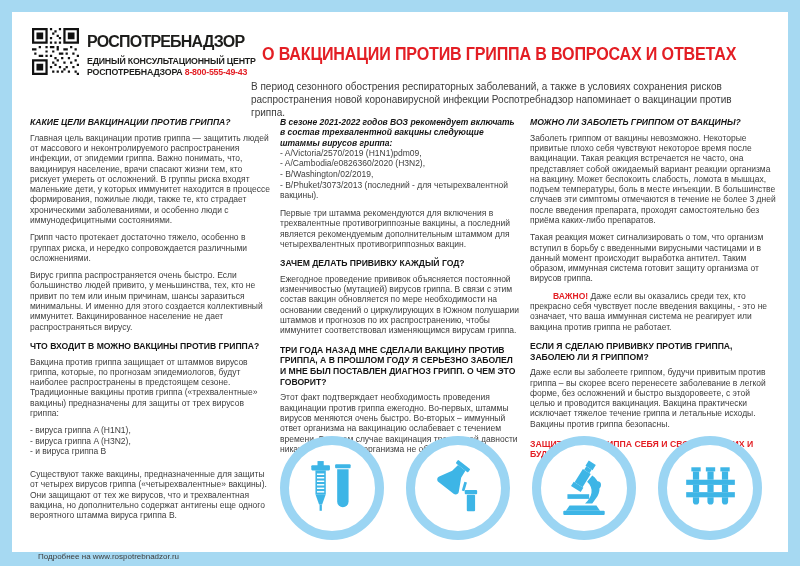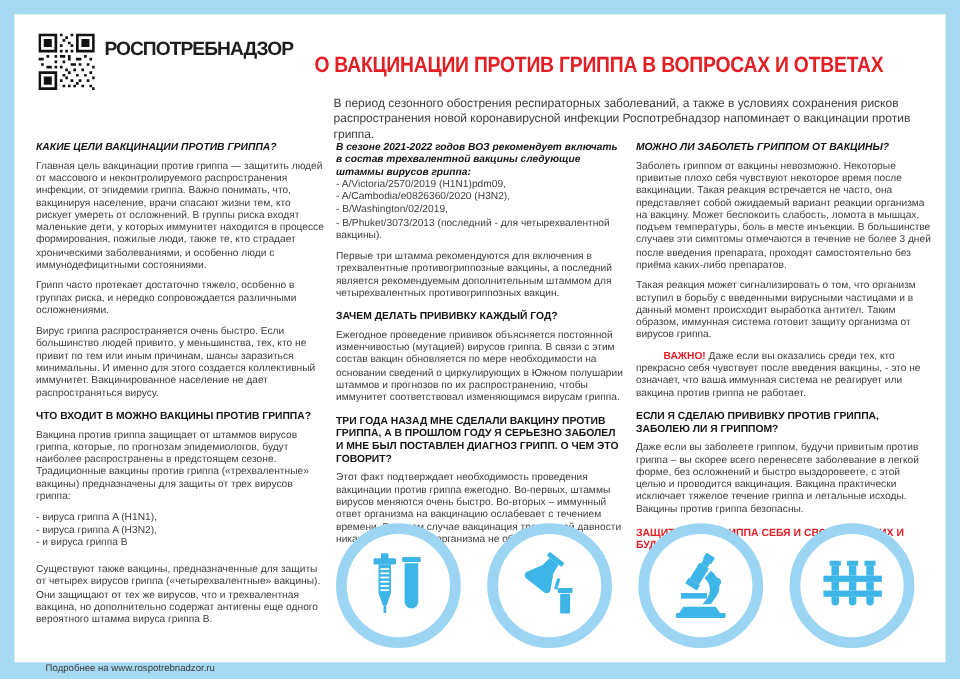--- a/index.html
+++ b/index.html
@@ -12,21 +12,21 @@
   
   .qr { position:absolute; left:20px; top:16px; width:47px; height:47px; }
   .org-block { position:absolute; left:75px; top:21px; width:180px; }
   .org-name { font-size:16px; font-weight:bold; color:#1d1d1b; letter-spacing:-0.8px; white-space:nowrap; }
   .org-sub { margin-top:5px; font-size:8.8px; font-weight:bold; color:#1d1d1b; letter-spacing:-0.2px; line-height:1.3; }
   .phone { color:#e31e24; }
 
   .title { position:absolute; left:250px; top:31px; width:526px;
            font-size:18.5px; font-weight:bold; color:#e31e24; white-space:nowrap;
            transform:scaleX(0.87); transform-origin:0 0; letter-spacing:-0.2px; }
-  .subtitle { position:absolute; left:266px; top:69px; width:516px;
+  .subtitle { position:absolute; left:239px; top:69px; width:516px;
               font-size:10px; color:#3c3c3c; line-height:1.28; }
 
   
   .col { position:absolute; top:105px; width:240px; font-size:8.5px; color:#3d3d3d; line-height:1.21; }
   .col-1 { left:18px; }
   .col-2 { left:268px; }
   .col-3 { left:518px; width:246px; }
   .col > :first-child { margin-top:0;font-style:italic; }
   .q { font-weight:bold; color:#151515; margin:9px 0 5px; font-size:8.6px; line-height:1.25; }
   .p { margin:0 0 7px; }
@@ -56,20 +56,24 @@
     <svg class="qr" viewBox="0 0 21 21" aria-hidden="true">
       <rect width="21" height="21" fill="#fff"></rect>
       <path fill="#111" d="M0 0h7v7H0zM14 0h7v7h-7zM0 14h7v7H0z"></path>
       <path fill="#fff" d="M1 1h5v5H1zM15 1h5v5h-5zM1 15h5v5H1z"></path>
       <path fill="#111" d="M2 2h3v3H2zM16 2h3v3h-3zM2 16h3v3h-3z"></path>
       <path fill="#111" d="M8 0h1v1H8zM10 1h1v1h-1zM12 0h1v1h-1zM9 2h1v1H9zM11 3h1v1h-1zM8 4h1v1H8zM12 4h1v1h-1zM8 6h1v1H8zM10 6h1v1h-1zM12 6h1v1h-1zM6 8h1v1H6zM6 10h1v1H6zM6 12h1v1H6zM0 9h2v1H0zM3 8h1v1H3zM1 11h1v1H1zM3 12h2v1H3zM8 8h2v1H8zM11 8h1v2h-1zM14 9h2v1h-2zM17 8h1v1h-1zM19 9h1v1h-1zM9 10h1v1H9zM12 11h2v1h-2zM15 11h1v1h-1zM18 11h1v1h-1zM20 12h1v1h-1zM8 12h1v1H8zM10 13h1v1h-1zM13 13h1v1h-1zM16 13h1v1h-1zM9 15h1v1H9zM11 14h1v1h-1zM14 15h1v1h-1zM17 15h1v1h-1zM19 14h1v1h-1zM8 17h1v1H8zM10 16h1v1h-1zM12 17h1v1h-1zM15 17h1v1h-1zM18 17h1v1h-1zM20 16h1v1h-1zM9 19h1v1H9zM11 19h1v1h-1zM13 19h1v1h-1zM16 19h1v1h-1zM19 19h1v1h-1zM14 18h1v1h-1zM20 20h1v1h-1z"></path>
     </svg>
 
     <div class="org-block">
       <div class="org-name">РОСПОТРЕБНАДЗОР</div>
+      <div class="org-sub">
+        <span>ЕДИНЫЙ КОНСУЛЬТАЦИОННЫЙ ЦЕНТР</span><br>
+        <span>РОСПОТРЕБНАДЗОРА </span><span class="phone">8-800-555-49-43</span>
+      </div>
     </div>
 
     <div class="title">О ВАКЦИНАЦИИ ПРОТИВ ГРИППА В ВОПРОСАХ И ОТВЕТАХ</div>
     <div class="subtitle">В период сезонного обострения респираторных заболеваний, а также в условиях сохранения рисков распространения новой коронавирусной инфекции Роспотребнадзор напоминает о вакцинации против гриппа.</div>
 
     <div class="col col-1">
       <div class="q">КАКИЕ ЦЕЛИ ВАКЦИНАЦИИ ПРОТИВ ГРИППА?</div>
       <p class="p">Главная цель вакцинации против гриппа — защитить людей от массового и неконтролируемого распространения инфекции, от эпидемии гриппа. Важно понимать, что, вакцинируя население, врачи спасают жизни тем, кто рискует умереть от осложнений. В группы риска входят маленькие дети, у которых иммунитет находится в процессе формирования, пожилые люди, также те, кто страдает хроническими заболеваниями, и особенно люди с иммунодефицитными состояниями.</p>
       <p class="p">Грипп часто протекает достаточно тяжело, особенно в группах риска, и нередко сопровождается различными осложнениями.</p>
       <p class="p">Вирус гриппа распространяется очень быстро. Если большинство людей привито, у меньшинства, тех, кто не привит по тем или иным причинам, шансы заразиться минимальны. И именно для этого создается коллективный иммунитет. Вакцинированное население не дает распространяться вирусу.</p>

